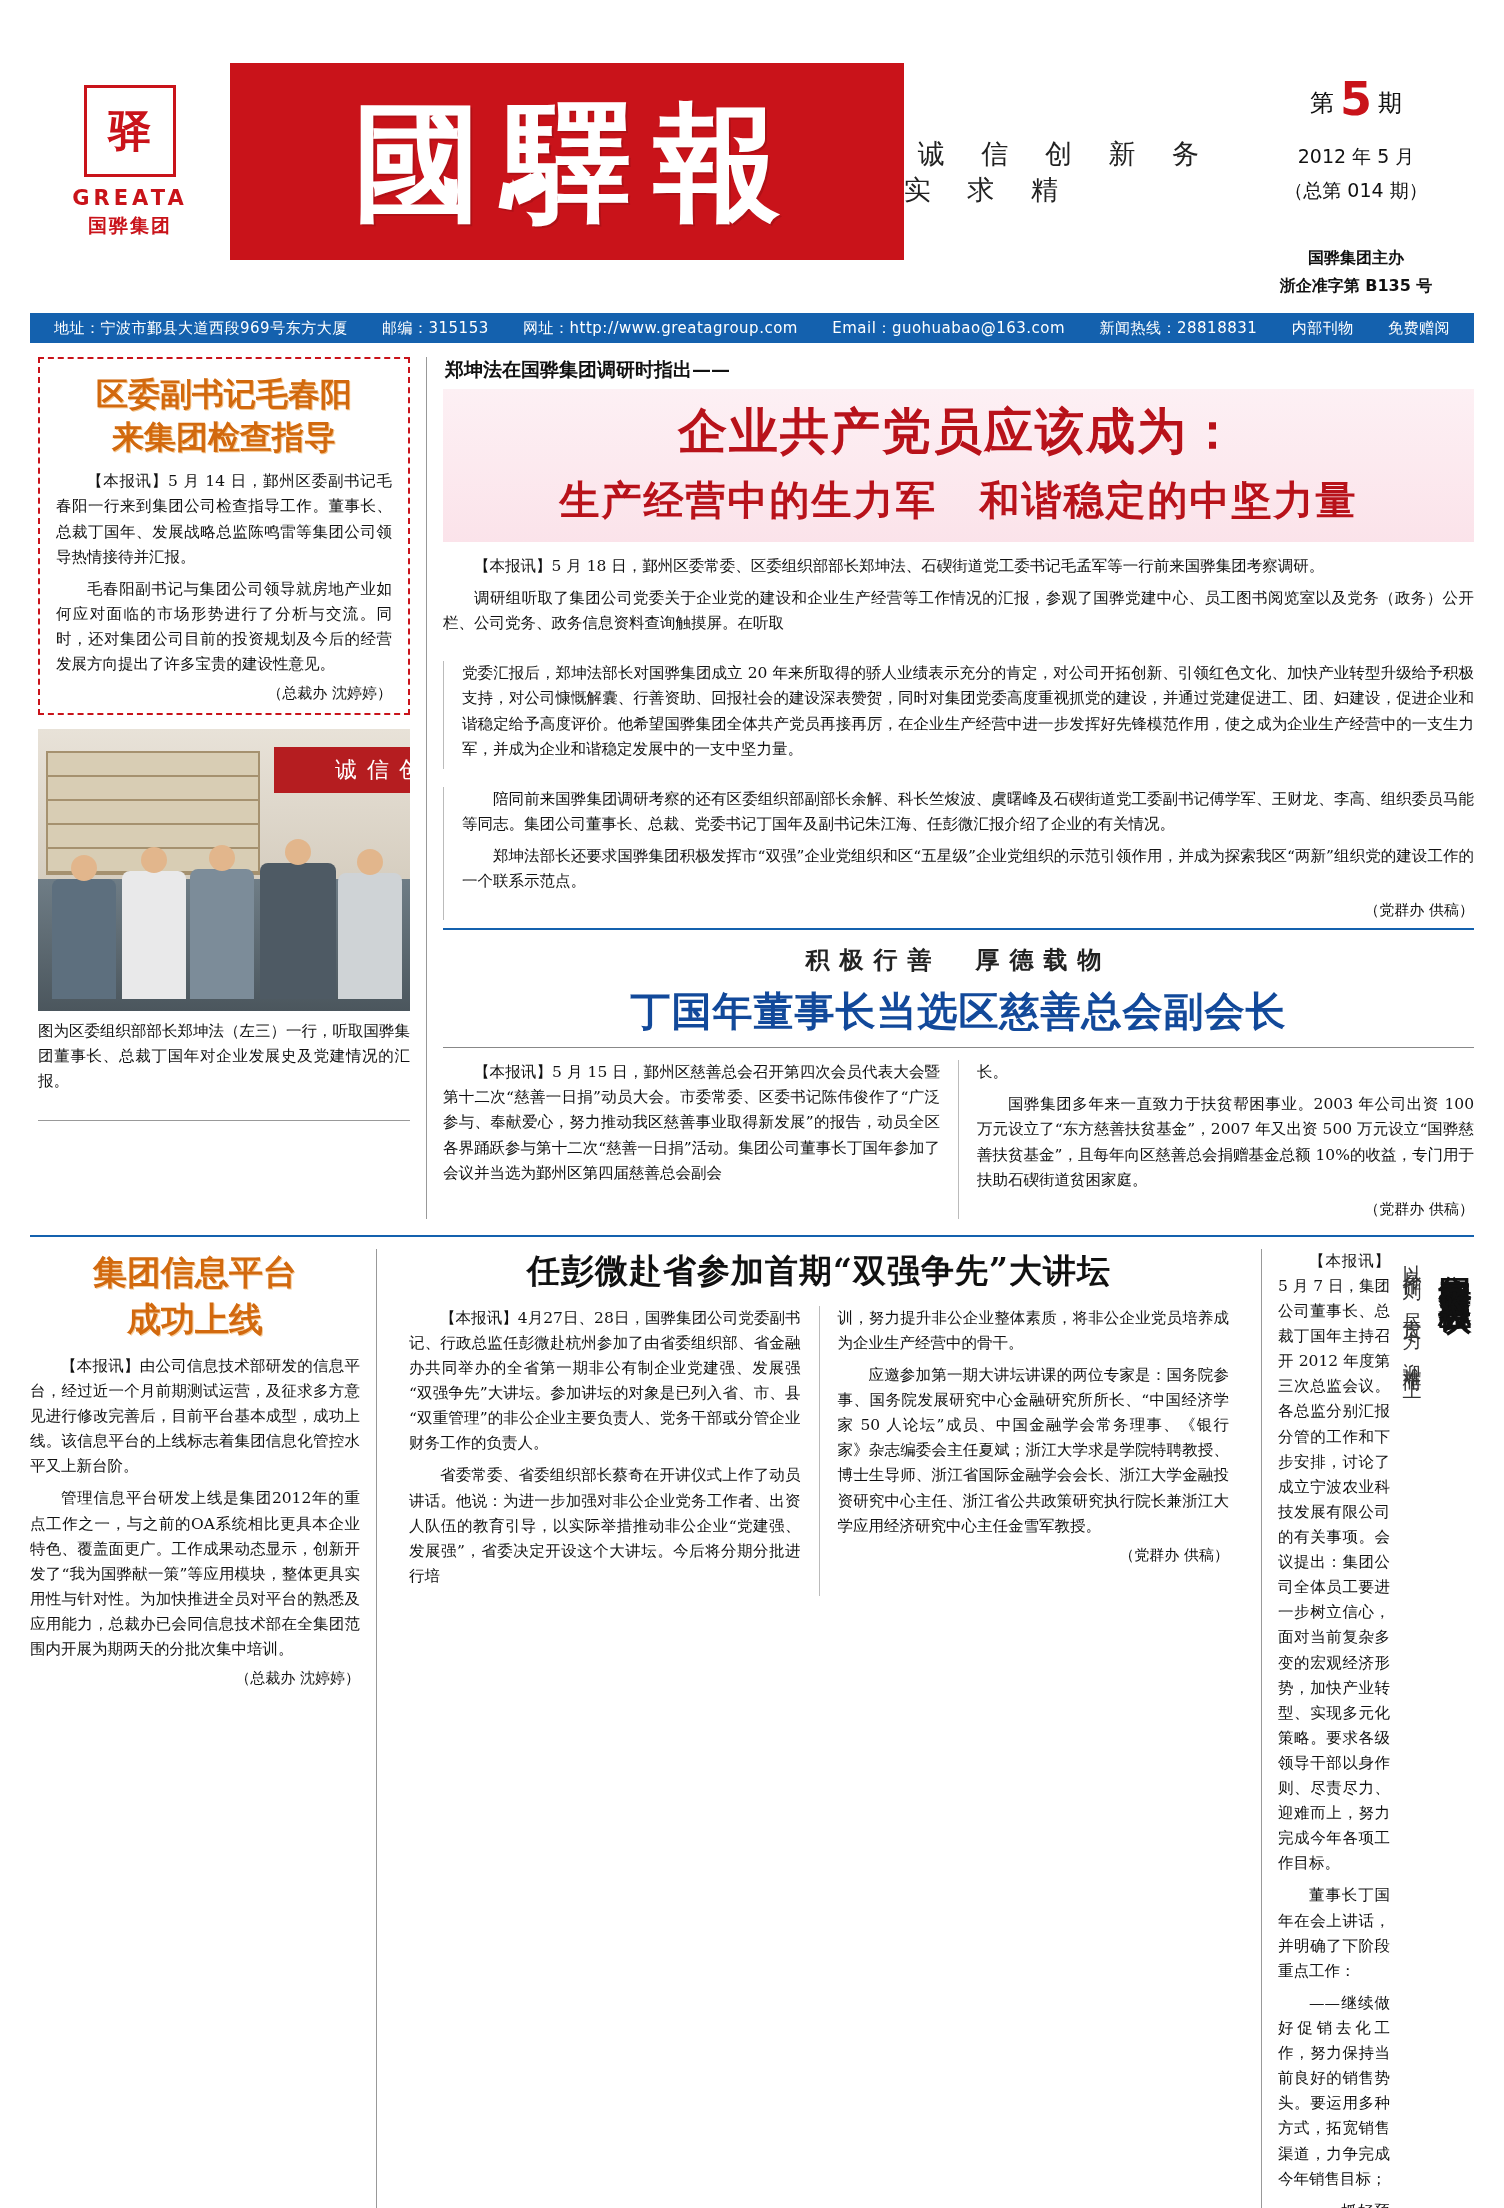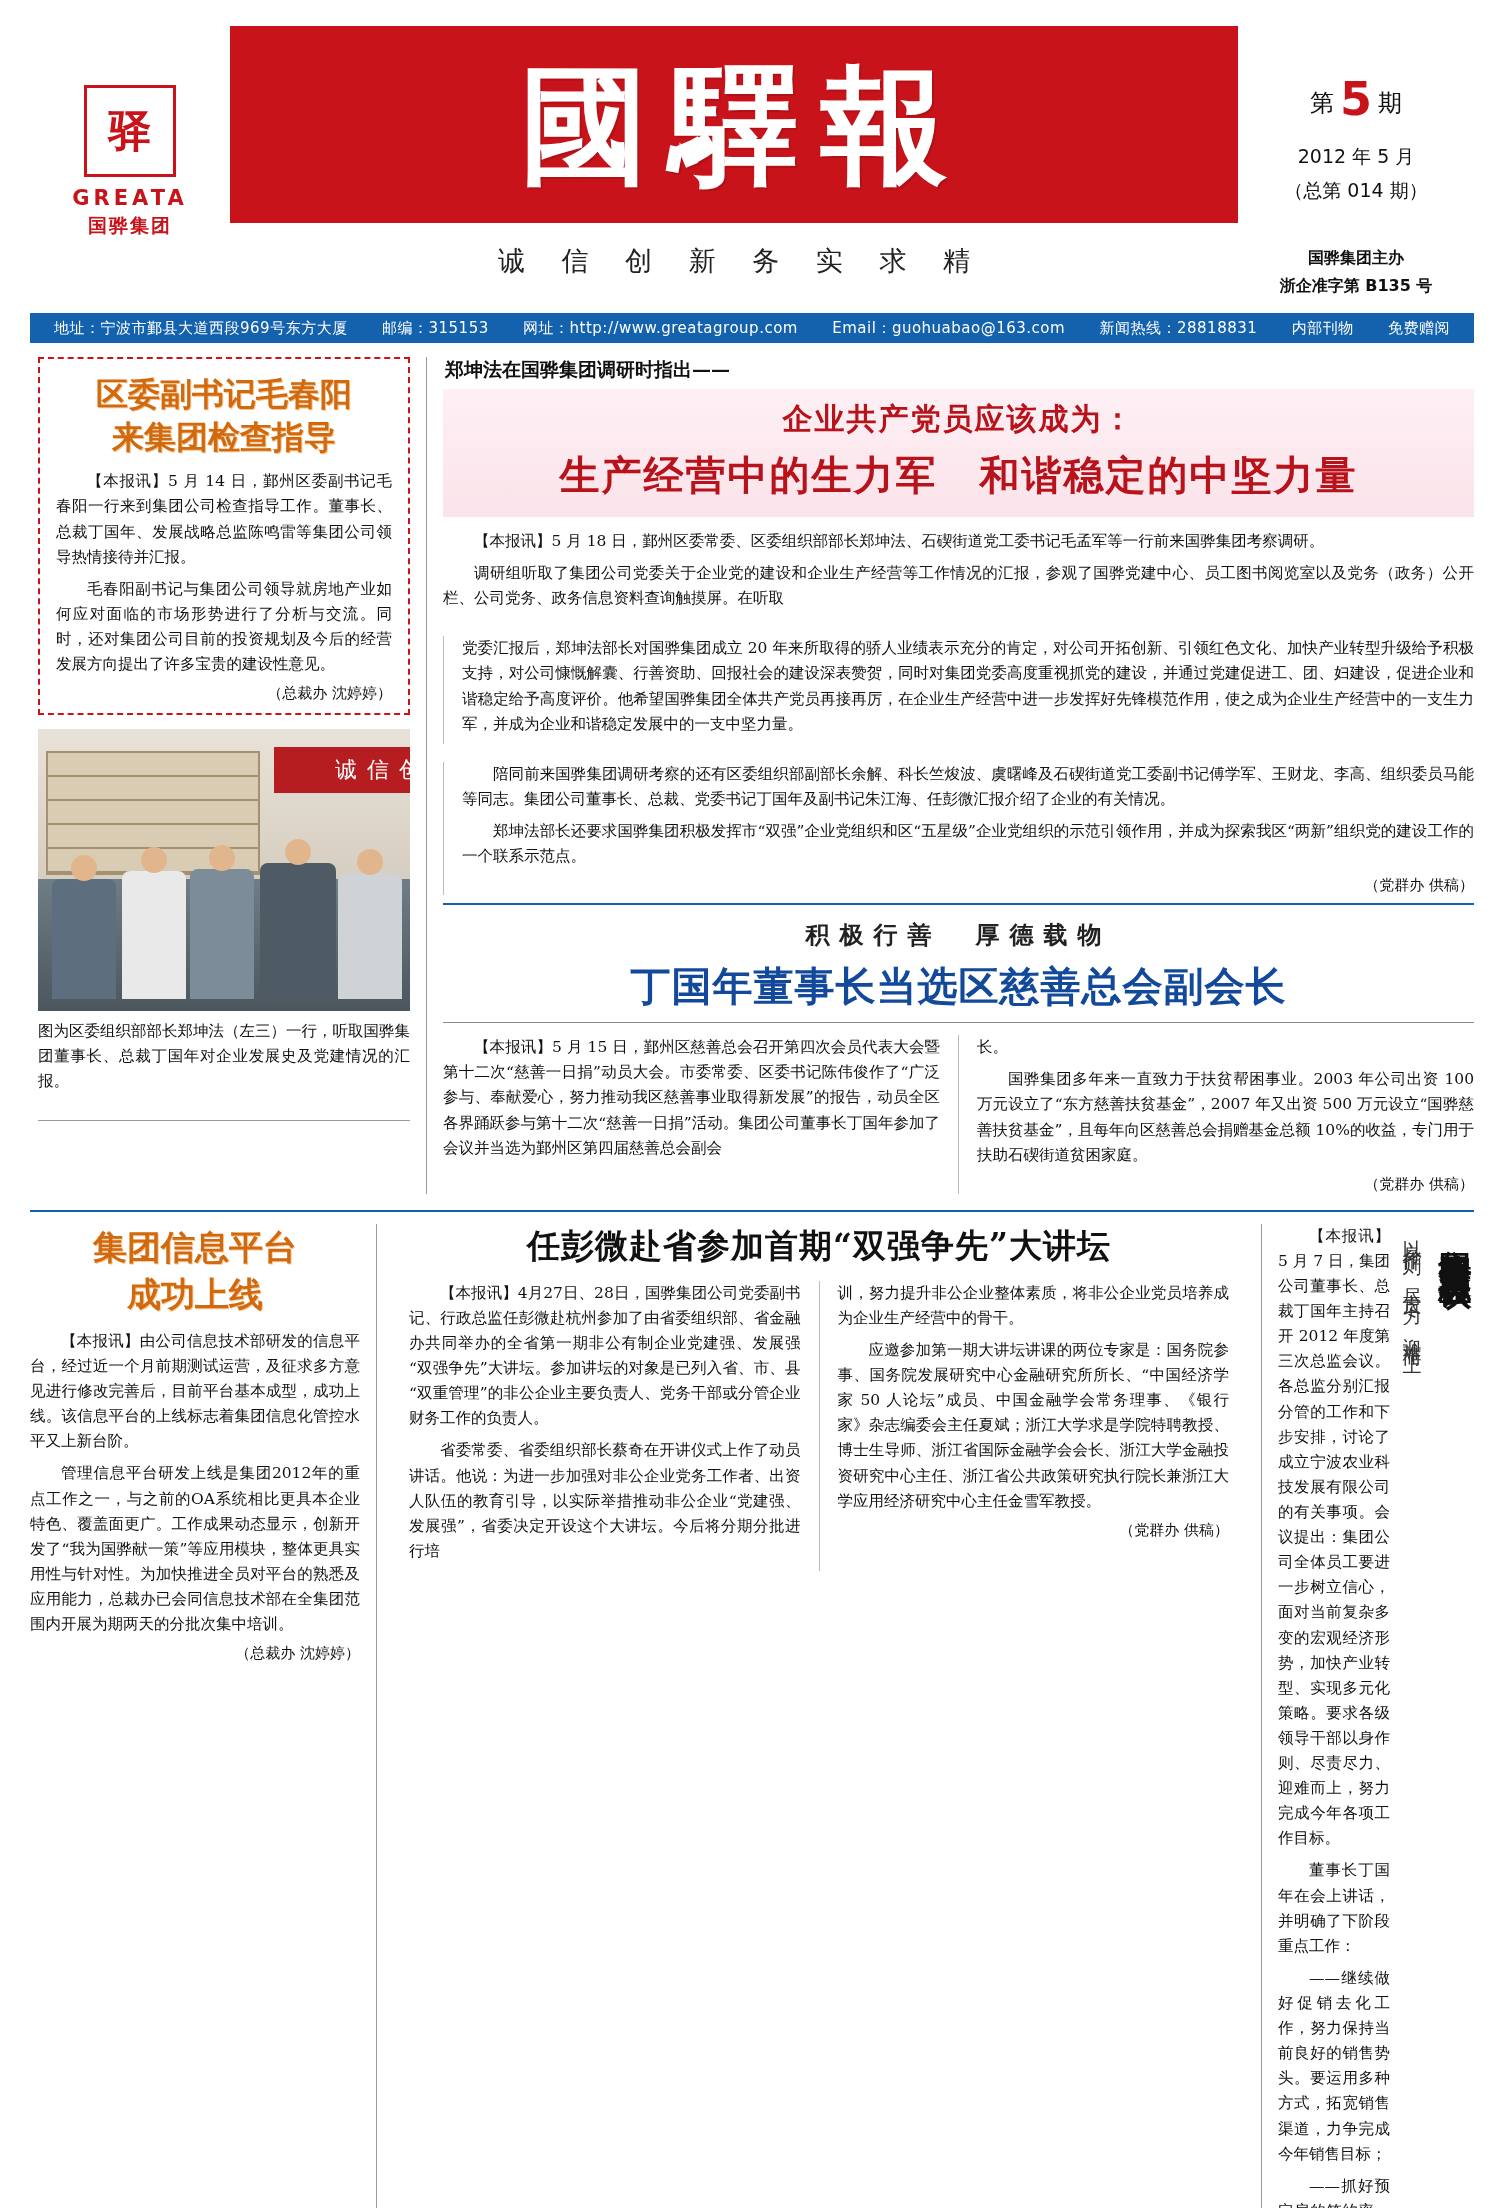--- a/index.html
+++ b/index.html
@@ -19,21 +19,21 @@
   .masthead{display:flex;align-items:stretch;gap:0;}
   .mh-left{width:200px;display:flex;flex-direction:column;align-items:center;justify-content:center;}
   .logo-sq{
     width:92px;height:92px;border:3px solid #c9131a;box-sizing:border-box;
     display:flex;align-items:center;justify-content:center;
     color:#c9131a;font-weight:bold;font-size:44px;line-height:1;
     font-family:"DejaVu Sans","Liberation Sans",sans-serif;
   }
   .logo-en{color:#c9131a;font-weight:bold;letter-spacing:4px;font-size:21px;margin-top:9px;}
   .logo-cn{color:#c9131a;font-weight:bold;letter-spacing:2px;font-size:19px;margin-top:3px;}
-  .mh-center{flex:1;display:flex;flex-direction:column;align-items:center;}
+  .mh-center{flex:1;display:flex;flex-direction:row;align-items:center;}
   .title-band{
     background:#c9131a;width:100%;height:197px;
     display:flex;align-items:center;justify-content:center;
   }
   .title-text{
     color:#fff;font-weight:bold;font-size:128px;letter-spacing:22px;
     font-family:"DejaVu Serif","Liberation Serif",serif;
     text-indent:22px;
     line-height:1;
     text-shadow:2px 2px 0 rgba(0,0,0,.12);
@@ -80,21 +80,21 @@
     text-shadow:1px 1px 0 #f3c48b;
   }
   .vsep{width:1px;background:#999;margin:0 16px;}
   .col-right{flex:1;}
   .kicker{font-size:19px;font-weight:bold;color:#111;margin:0 0 6px 2px;font-family:"DejaVu Serif","Liberation Serif",serif;}
   .bigtitle{
     background:linear-gradient(#fdf0f4,#fbe3ea);
     padding:10px 10px 14px 10px;
     text-align:center;
   }
-  .bigtitle .l1{color:#b8121a;font-weight:bold;font-size:30px;letter-spacing:2px;font-family:"DejaVu Serif","Liberation Serif",serif;}
+  .bigtitle .l1{color:#b8121a;font-weight:bold;font-size:49px;letter-spacing:2px;font-family:"DejaVu Serif","Liberation Serif",serif;}
   .bigtitle .l2{color:#b8121a;font-weight:bold;font-size:40px;letter-spacing:2px;margin-top:8px;font-family:"DejaVu Serif","Liberation Serif",serif;}
   .three-col{display:flex;gap:18px;margin-top:12px;flex-direction:column;}
   .three-col .c{flex:1;}
   .three-col .c.sep{border-left:1px solid #bbb;padding-left:18px;}
 
   
   .photo-wrap{margin-top:14px;}
   .photo{
     width:100%;height:282px;position:relative;overflow:hidden;
     background:linear-gradient(#cfd8e0,#9fb0bd);

